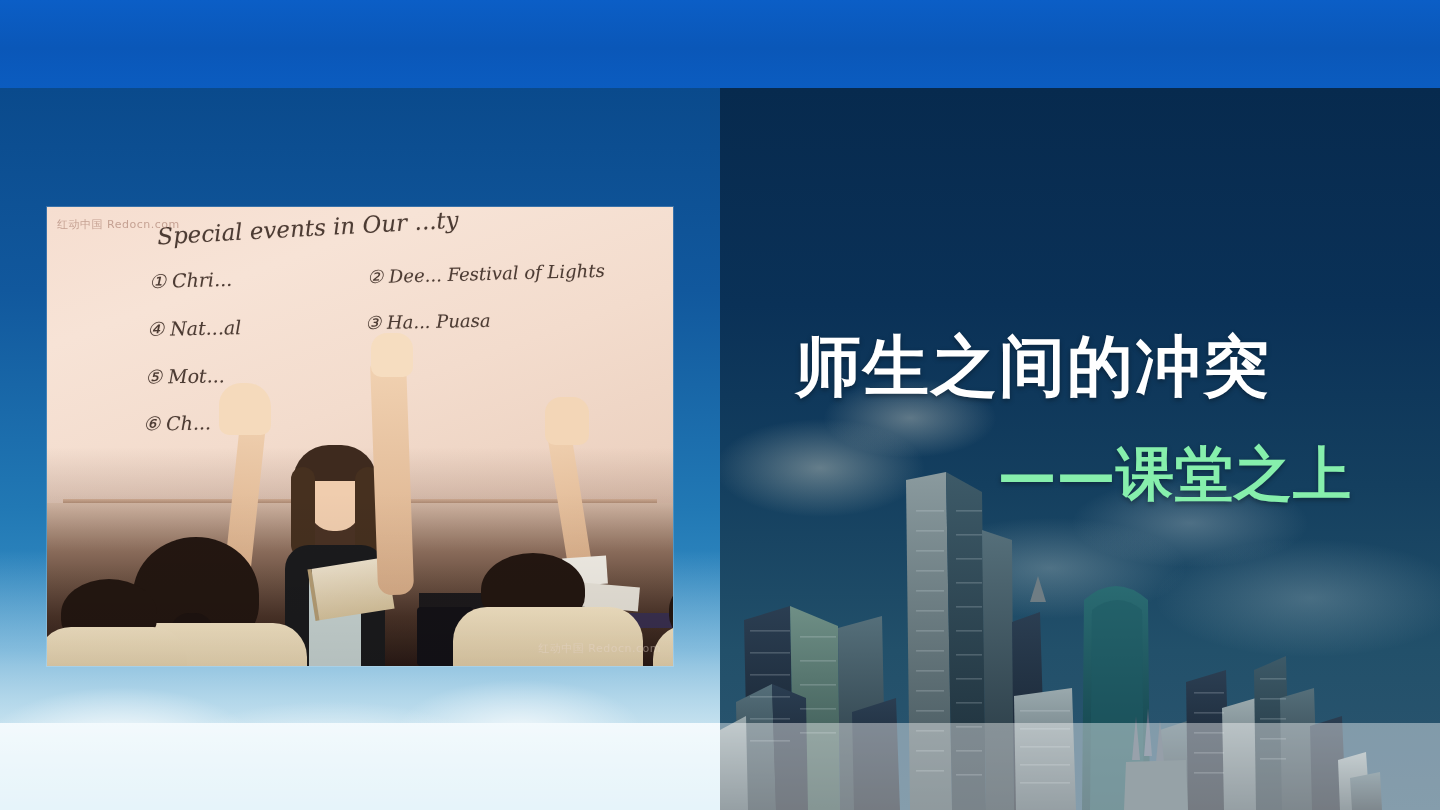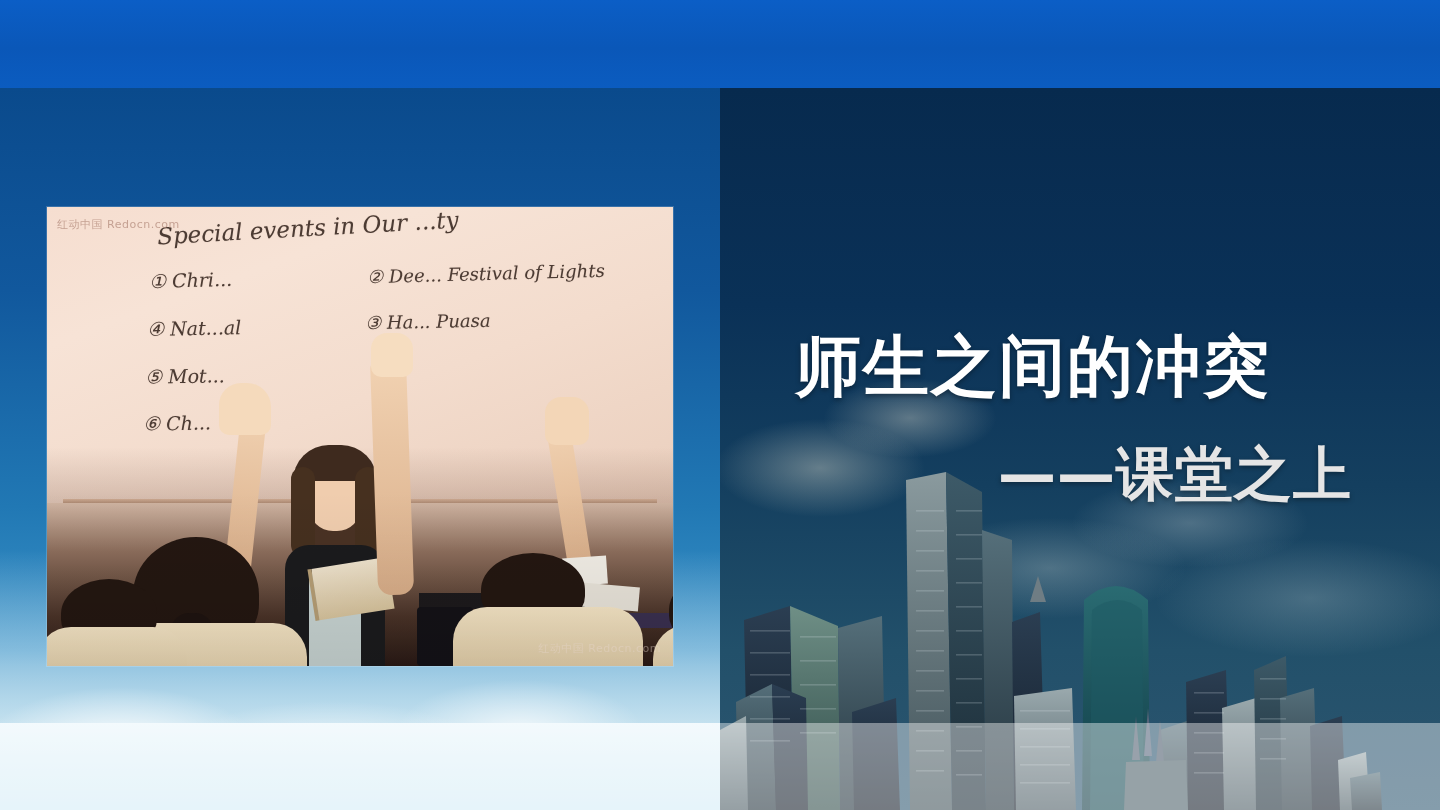--- a/index.html
+++ b/index.html
@@ -168,21 +168,21 @@
   .title-block{position:absolute;left:720px;top:88px;width:720px;height:722px;}
   .title-main{
     position:absolute;left:75px;top:234px;
     font-size:66px;font-weight:bold;color:#ffffff;
     letter-spacing:2px;white-space:nowrap;
     font-family:"DejaVu Sans","Liberation Sans",sans-serif;
     text-shadow:0 2px 5px rgba(0,0,0,.35);
   }
   .title-sub{
     position:absolute;left:278px;top:348px;
-    font-size:58px;font-weight:bold;color:#e5e5e5;
+    font-size:58px;font-weight:bold;color:#86efac;
     letter-spacing:1px;white-space:nowrap;
     font-family:"DejaVu Sans","Liberation Sans",sans-serif;
     text-shadow:0 2px 5px rgba(0,0,0,.35);
   }
 </style>
 </head>
 <body>
 
 <div class="slide">
 

